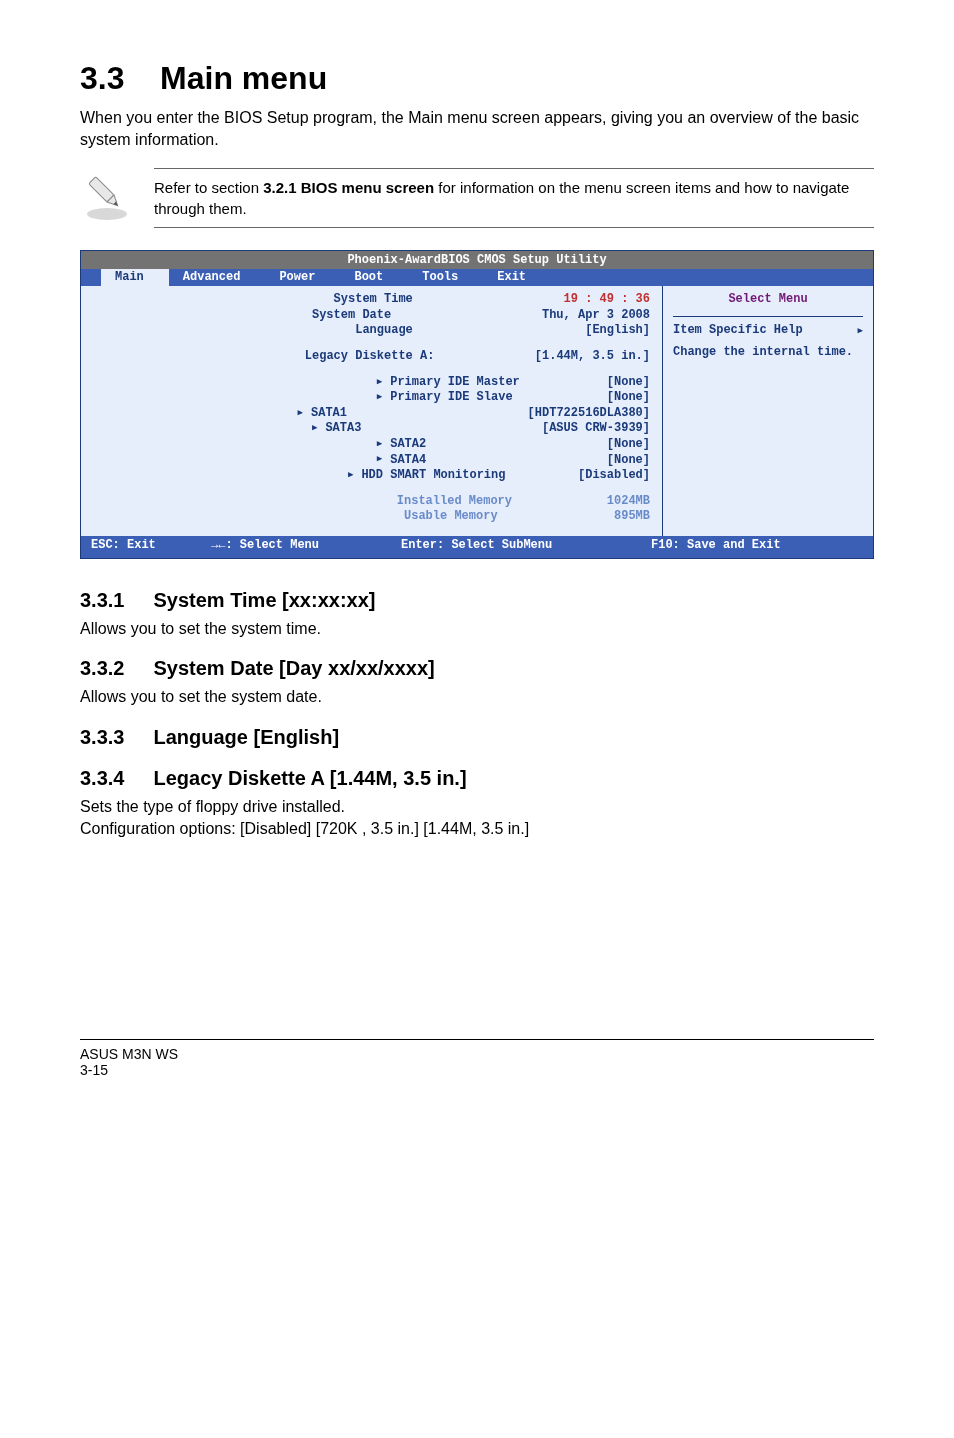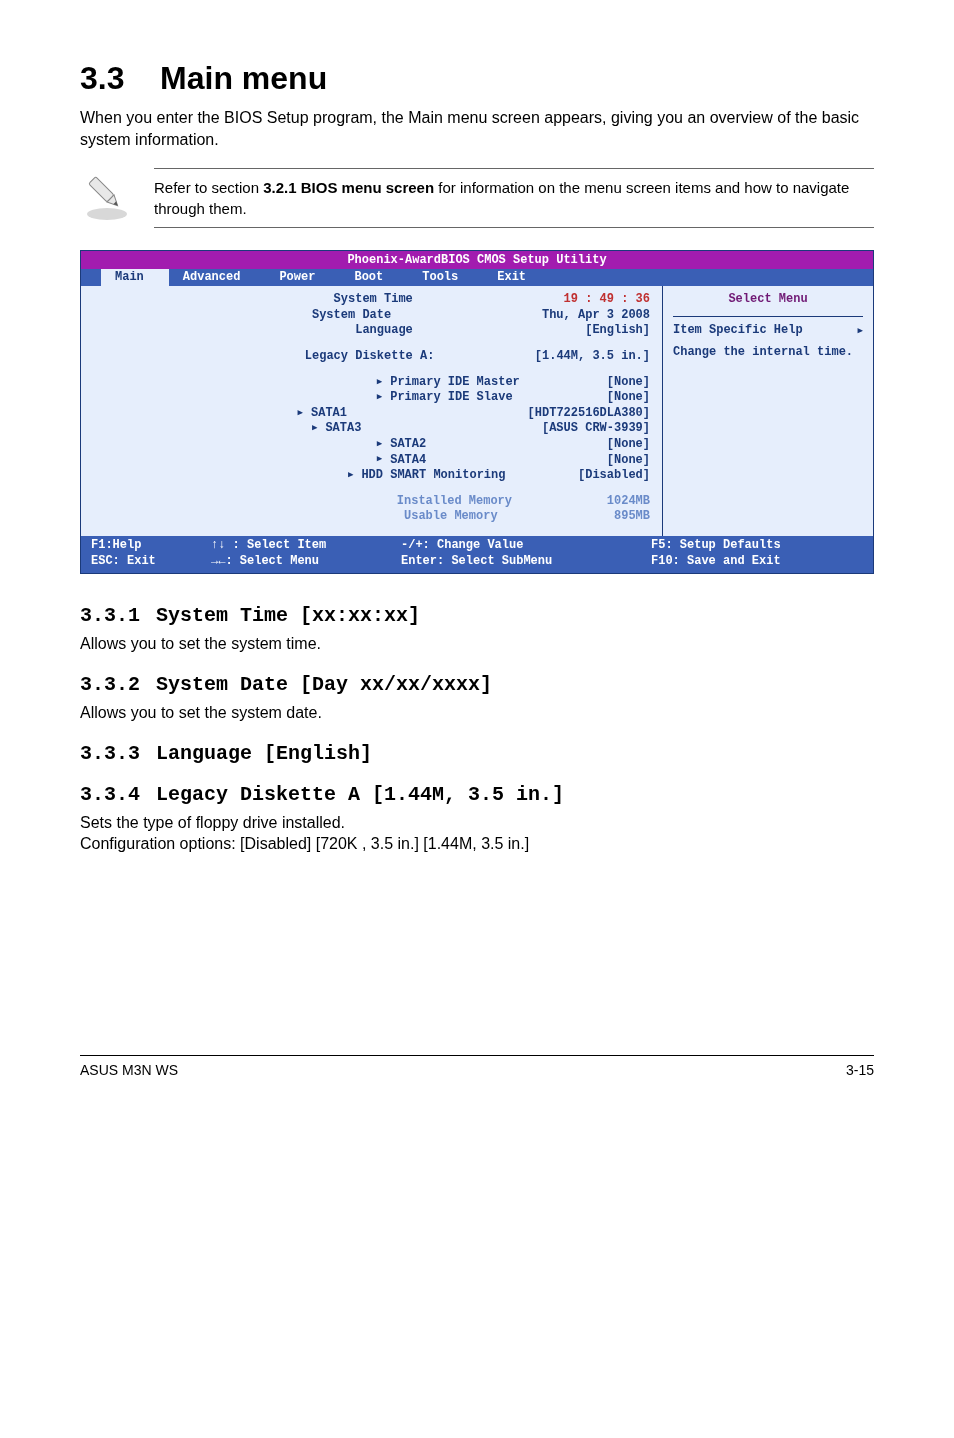--- a/index.html
+++ b/index.html
@@ -42,21 +42,21 @@
 
   
   .bios {
     font-family: "Courier New", monospace;
     font-size: 12px;
     border: 1px solid #1b3a7a;
     background: #e6eefc;
     margin-bottom: 30px;
   }
   .bios-titlebar {
-    background: #a21caf;
+    background: #737373;
     color: #fff;
     text-align: center;
     padding: 2px 0;
     font-weight: bold;
   }
   .bios-menubar {
     background: #3a5fb5;
     color: #fff;
     display: flex;
     padding: 0 0 0 20px;
@@ -127,36 +127,36 @@
   .bios-footer .fcell1 { width: 120px; }
   .bios-footer .fcell2 { width: 190px; }
   .bios-footer .fcell3 { width: 250px; }
   .bios-footer .fcell4 { }
 
   h2.subsection {
     font-size: 20px;
     font-weight: bold;
     margin: 18px 0 6px 0;
     display:flex;
-    gap: 16px;
-    font-family: Liberation Mono, monospace;
+    gap: 29px;
   }
   .body-text {
     font-size: 16px;
     line-height: 1.35;
     margin: 0 0 6px 0;
   }
 
   .page-footer {
     border-top: 1px solid #000;
     margin-top: 200px;
     padding-top: 6px;
     display: flex;
     justify-content: space-between;
     font-size: 14px;
+    flex-direction: column;
   }
   .tri::after{
     content:"▶";
     font-size:9px;
   }
 </style>
 </head>
 <body>
 
 <div class="page">
@@ -256,26 +256,20 @@
         <div class="select-menu">Select Menu</div>
         <div class="help-title">
           <span>Item Specific Help</span>
           <span class="tri"></span>
         </div>
         <div style="margin-top:8px;">Change the internal time.</div>
       </div>
     </div>
     <div class="bios-footer">
       <div class="frow">
-        <span class="fcell1">F1:Help</span>
-        <span class="fcell2">↑↓ : Select Item</span>
-        <span class="fcell3">-/+: Change Value</span>
-        <span class="fcell4">F5: Setup Defaults</span>
-      </div>
-      <div class="frow">
         <span class="fcell1">ESC: Exit</span>
         <span class="fcell2">→←: Select Menu</span>
         <span class="fcell3">Enter: Select SubMenu</span>
         <span class="fcell4">F10: Save and Exit</span>
       </div>
     </div>
   </div>
 
   <h2 class="subsection">
     <span>3.3.1</span>

